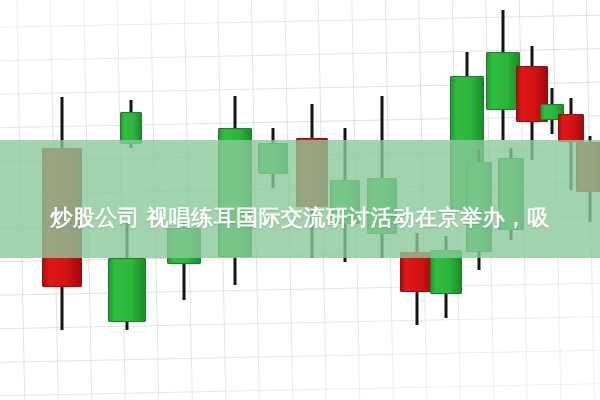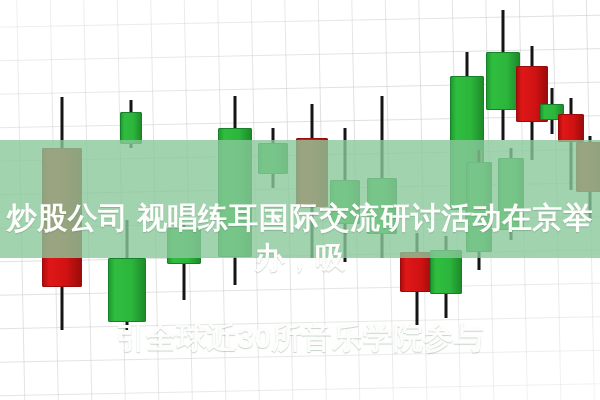--- a/index.html
+++ b/index.html
@@ -177,18 +177,17 @@
         <div class="body up" style="top: 162px; height: 88px;"></div>
       </div>
       <div class="candle" style="left: 120px; width: 22px; top: 0px; height: 400px;">
         <div class="wick" style="top: 100px; height: 48px;"></div>
         <div class="body up" style="top: 112px; height: 30px;"></div>
       </div>
     </div>
 
   <div id="green-band" style="top: 140px; height: 118px;"></div>
 
-  <div id="headline" style="top: 158px; font-size: 30px; color: rgb(253, 253, 251);">
+  <div id="headline" style="top: 158px; font-size: 22px; color: rgb(253, 253, 251);">
     <span class="ln">炒股公司 视唱练耳国际交流研讨活动在京举办，吸</span>
-    <span class="ln">引全球近30所音乐学院参与</span>
   </div>
 
 </div>
 
 </body></html>

